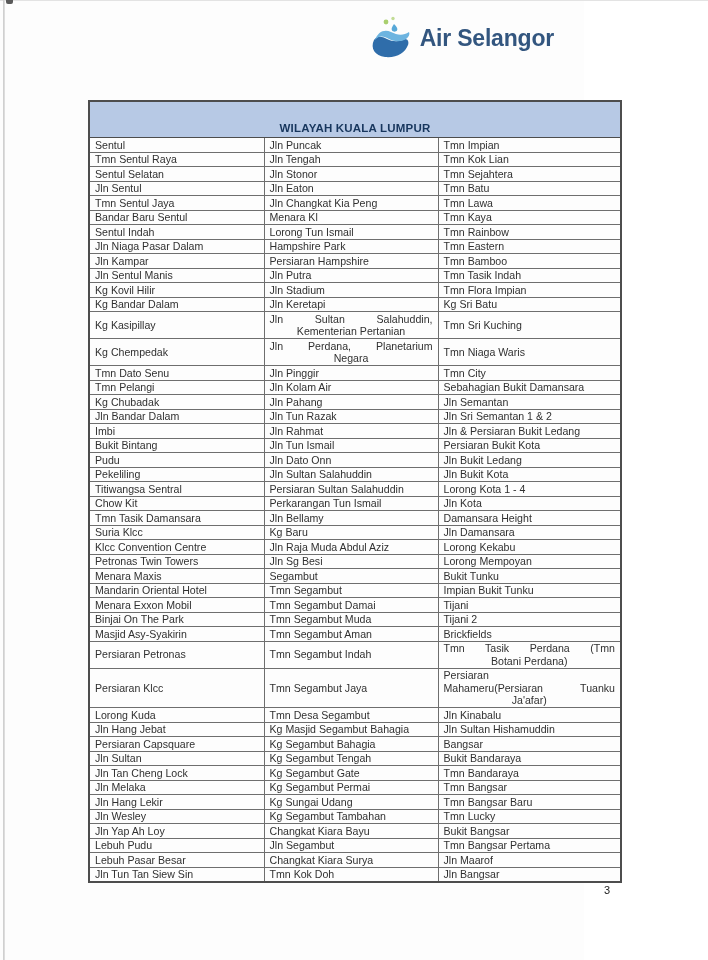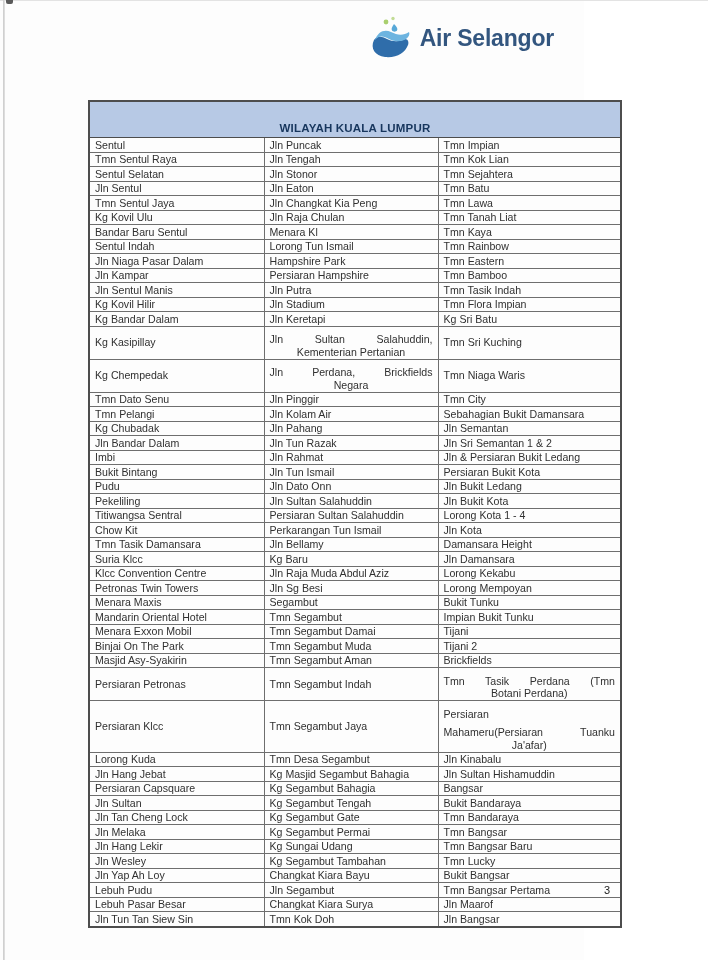--- a/index.html
+++ b/index.html
@@ -55,21 +55,21 @@
   table.area-table td{
     border:1px solid #6e6e6e;
     font-size:10.6px;
     line-height:12.5px;
     color:var(--cell-text,#303030);
     padding:0.5px 5px;
     vertical-align:middle;
     text-align:left;
     overflow:hidden;
   }
-  td .jline{text-align:justify;text-align-last:justify;margin-top:6px;}
+  td .jline{text-align:justify;text-align-last:justify;}
   td .lline{text-align:center;}
   .page-number{
     position:absolute;left:604px;top:884px;
     font-size:11px;color:#1c1c1c;
   }
 </style>
 </head>
 <body>
 
 <div class="page">
@@ -123,25 +123,20 @@
           <td>Jln Sentul</td>
           <td>Jln Eaton</td>
           <td>Tmn Batu</td>
         </tr>
         <tr>
           <td>Tmn Sentul Jaya</td>
           <td>Jln Changkat Kia Peng</td>
           <td>Tmn Lawa</td>
         </tr>
         <tr>
-          <td>Kg Kovil Ulu</td>
-          <td>Jln Raja Chulan</td>
-          <td>Tmn Tanah Liat</td>
-        </tr>
-        <tr>
           <td>Bandar Baru Sentul</td>
           <td>Menara Kl</td>
           <td>Tmn Kaya</td>
         </tr>
         <tr>
           <td>Sentul Indah</td>
           <td>Lorong Tun Ismail</td>
           <td>Tmn Rainbow</td>
         </tr>
         <tr>
@@ -173,21 +168,21 @@
           <td>Kg Kasipillay</td>
           <td>
             <div class="jline">Jln Sultan Salahuddin,</div>
             <div class="lline">Kementerian Pertanian</div>
           </td>
           <td>Tmn Sri Kuching</td>
         </tr>
         <tr>
           <td>Kg Chempedak</td>
           <td>
-            <div class="jline">Jln Perdana, Brickfields</div>
+            <div class="jline">Jln Perdana, Planetarium</div>
             <div class="lline">Negara</div>
           </td>
           <td>Tmn Niaga Waris</td>
         </tr>
         <tr>
           <td>Tmn Dato Senu</td>
           <td>Jln Pinggir</td>
           <td>Tmn City</td>
         </tr>
         <tr>

